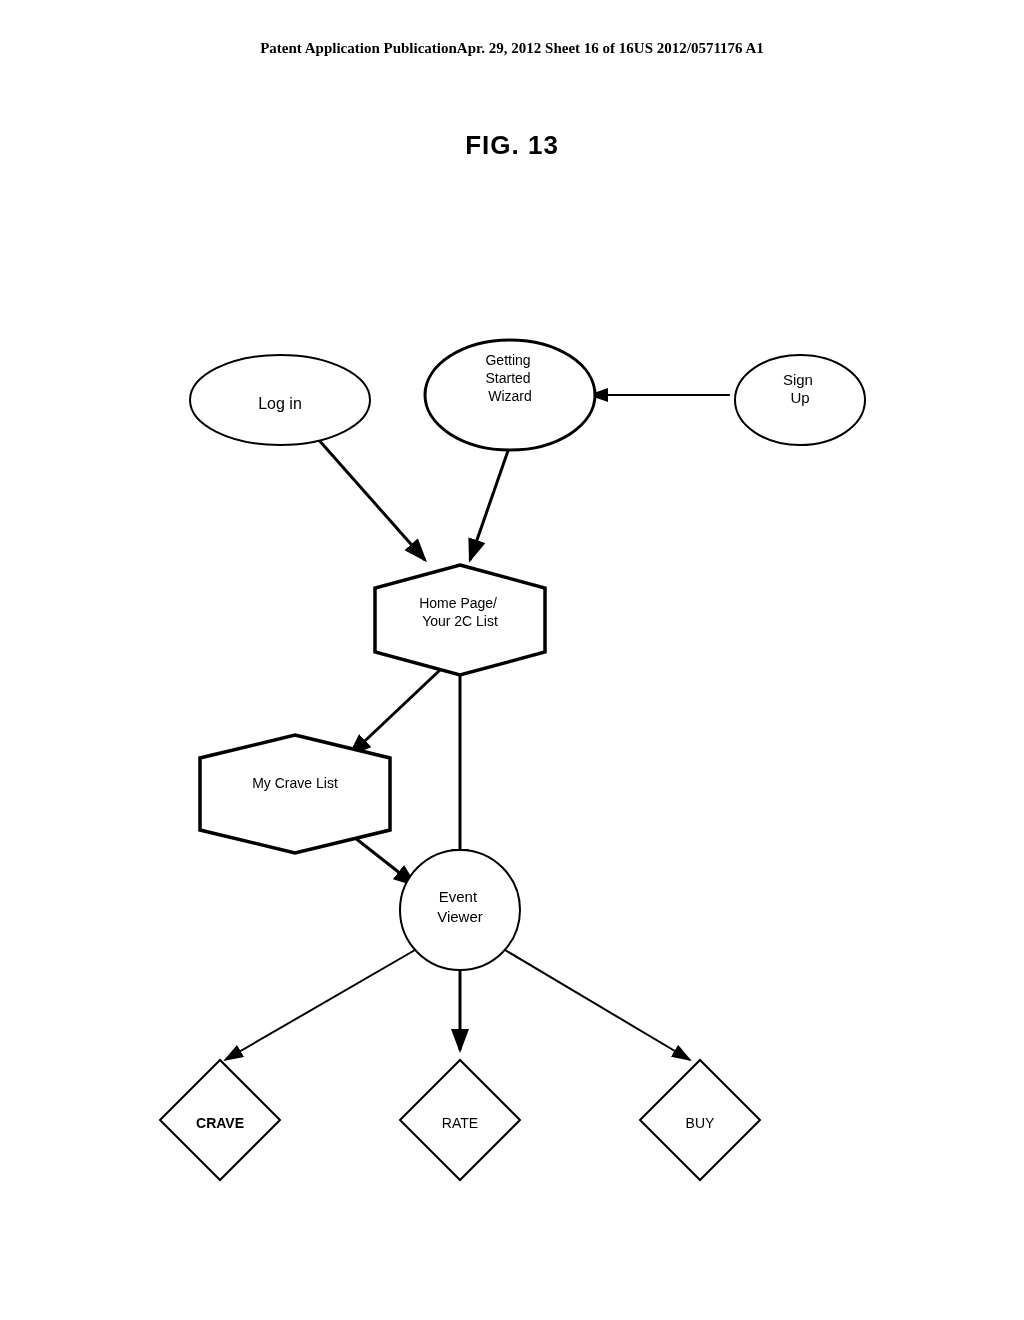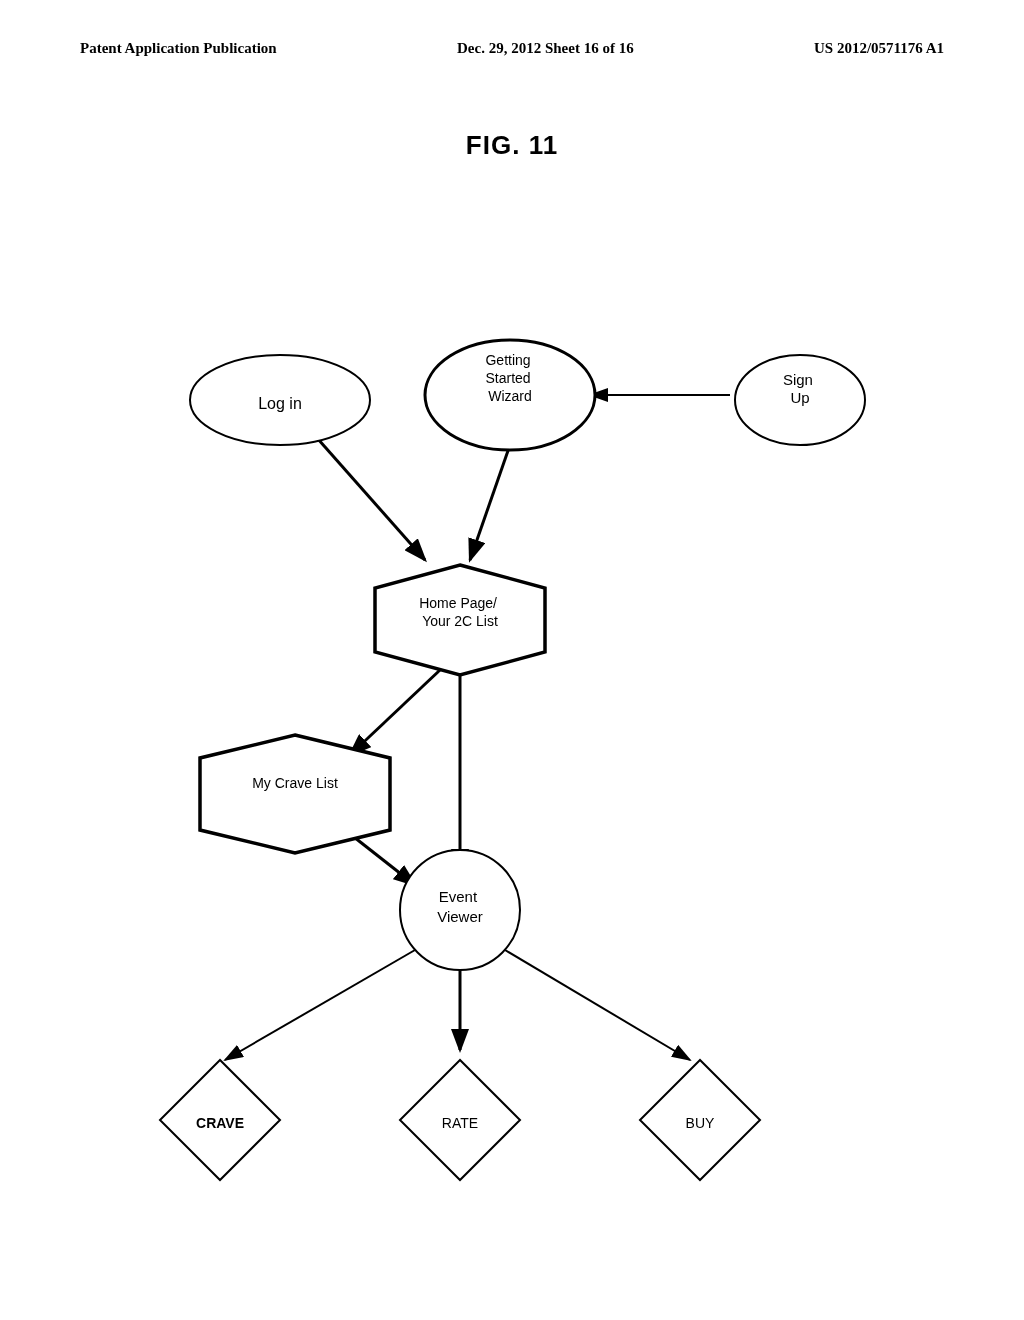--- a/index.html
+++ b/index.html
@@ -11,23 +11,23 @@
       position: relative;
       overflow: hidden;
     }
 
     .page-header {
       position: absolute;
       top: 40px;
       left: 0;
       right: 0;
       display: flex;
-      justify-content: space-between;
+      justify-content: center;
       align-items: center;
-      padding: 0 80px;
+      padding: 0 48px;
       font-size: 15px;
       font-weight: bold;
     }
 
     .fig-title {
       position: absolute;
       top: 130px;
       left: 50%;
       transform: translateX(-50%);
       font-size: 26px;
@@ -48,25 +48,25 @@
     svg {
       width: 100%;
       height: 100%;
     }
   </style>
 </head>
 <body>
 
 <div class="page-header">
   <span>Patent Application Publication</span>
-  <span>Dec. 29, 2012  Sheet 16 of 16</span>
+  <span>Apr. 29, 2012  Sheet 16 of 16</span>
   <span>US 2012/0571176 A1</span>
 </div>
 
-<div class="fig-title">FIG. 11</div>
+<div class="fig-title">FIG. 13</div>
 
 <div class="diagram">
   <svg viewBox="0 0 1024 1100" xmlns="http://www.w3.org/2000/svg">
 
     <line x1="730" y1="205" x2="590" y2="205" stroke="#000" stroke-width="2" marker-end="url(#arrowhead)"></line>
 
     <line x1="310" y1="240" x2="425" y2="370" stroke="#000" stroke-width="3" marker-end="url(#arrowhead-thick)"></line>
 
     <line x1="510" y1="255" x2="470" y2="370" stroke="#000" stroke-width="3" marker-end="url(#arrowhead-thick)"></line>
 

